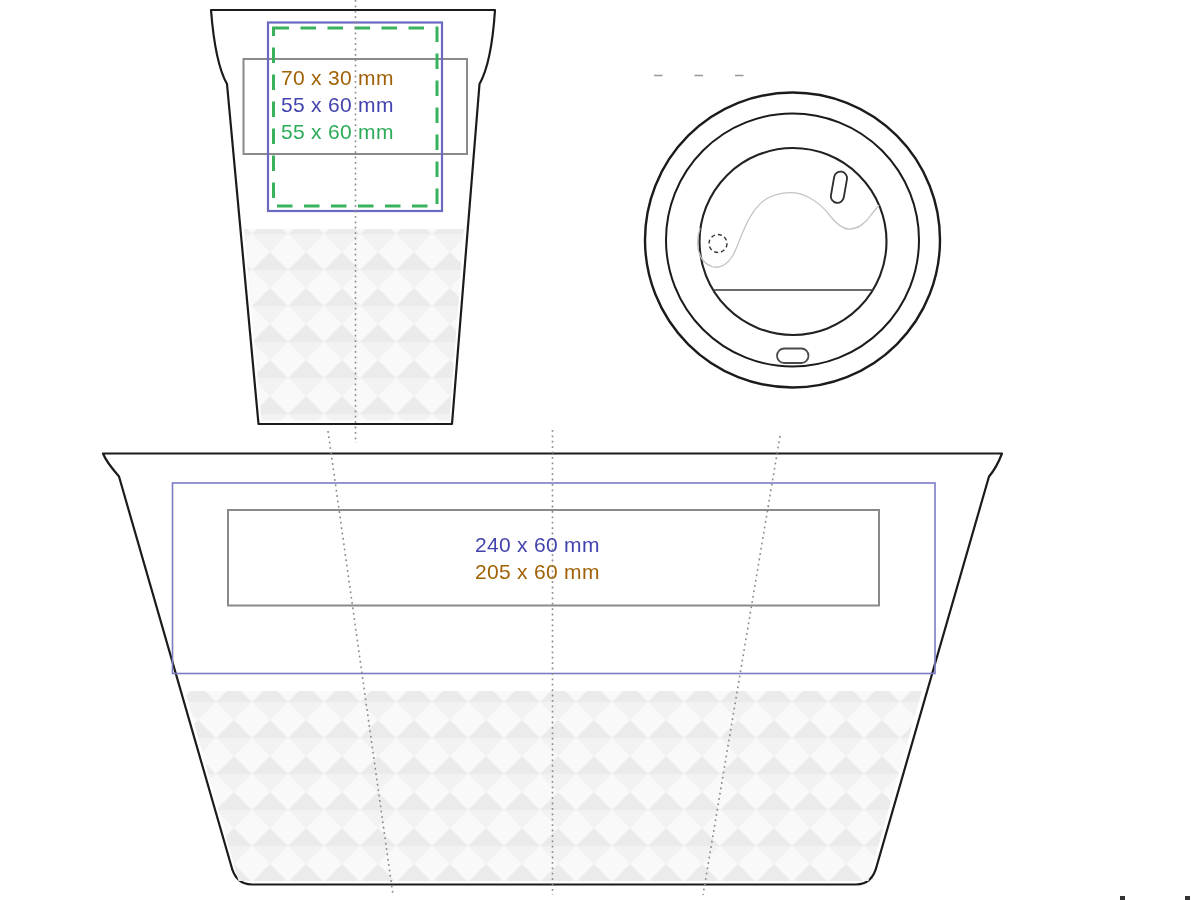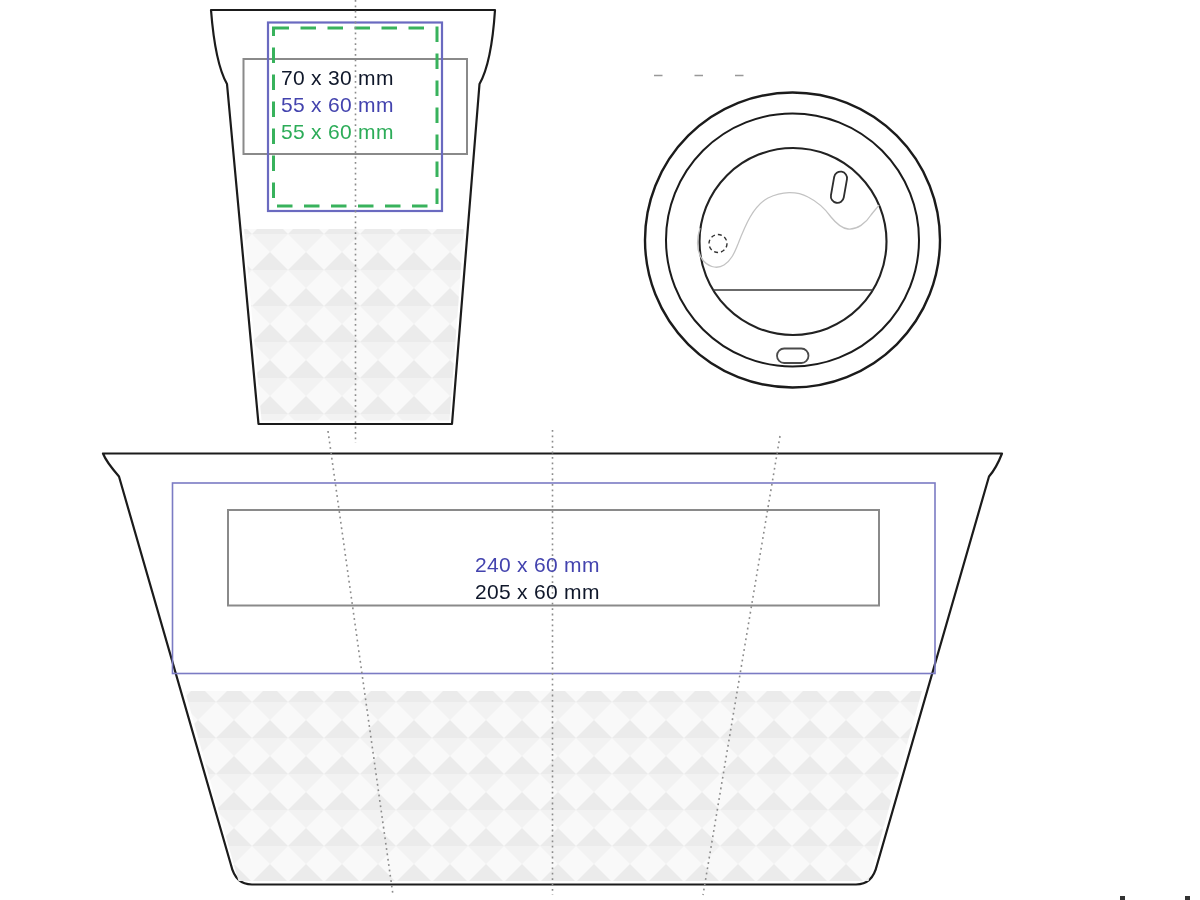--- a/index.html
+++ b/index.html
@@ -12,21 +12,21 @@
   }
   .drawing{position:absolute;left:0;top:0;}
   .dim-labels{
     position:absolute;
     font-size:21px;
     line-height:27px;
     letter-spacing:0.3px;
     white-space:nowrap;
   }
   .dim-line{display:block;}
-  .c-gray{color:#0f172a;}
+  .c-gray{color:#a16207;}
   .c-blue{color:#4343ae;}
   .c-green{color:#2cac58;}
 </style>
 </head>
 <body>
 
 <div class="canvas">
 
   <svg class="drawing" width="1200" height="900" viewBox="0 0 1200 900">
     <defs>
@@ -93,18 +93,18 @@
       <rect x="1185" y="896" width="5" height="4" fill="#333333"></rect>
     </g>
   </svg>
 
   <div class="dim-labels" style="left:281px; top:64px;">
     <span class="dim-line c-gray">70 x 30 mm</span>
     <span class="dim-line c-blue">55 x 60 mm</span>
     <span class="dim-line c-green">55 x 60 mm</span>
   </div>
 
-  <div class="dim-labels" style="left:475px; top:551px;">
+  <div class="dim-labels" style="left:475px; top:531px;">
     <span class="dim-line c-blue">240 x 60 mm</span>
     <span class="dim-line c-gray">205 x 60 mm</span>
   </div>
 
 </div>
 
 </body></html>

